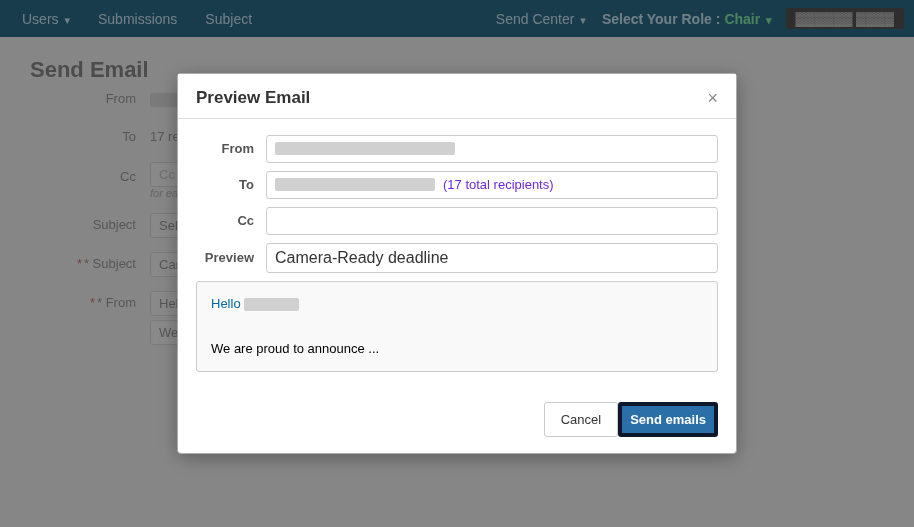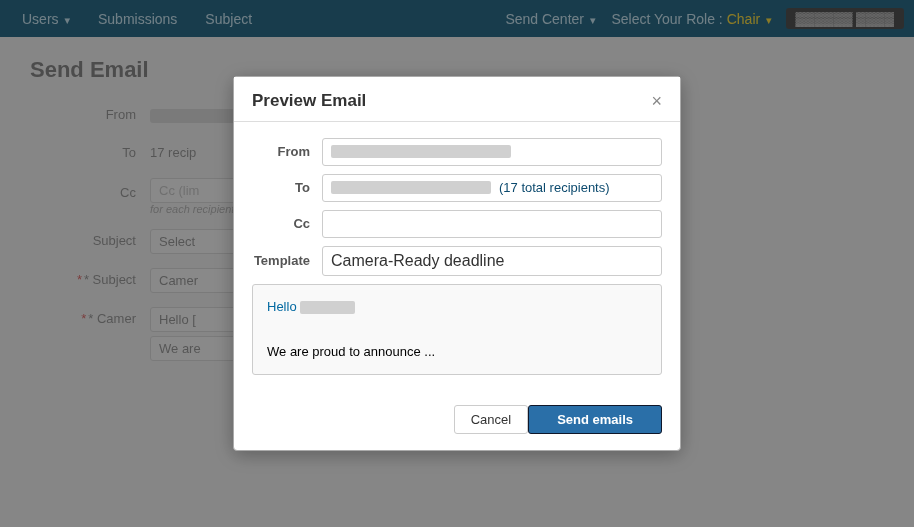--- a/index.html
+++ b/index.html
@@ -22,43 +22,43 @@
       white-space: nowrap;
     }
     .nav-spacer { flex: 1; }
     .nav-role {
       color: #fff;
       display: flex;
       align-items: center;
       gap: 4px;
       font-size: 14px;
     }
-    .nav-role-label { color: #cde8f5; }
-    .nav-role-value { color: #fde047; font-weight: normal; cursor: pointer; }
+    .nav-role-label { color: #cde8f5; font-weight: bold; }
+    .nav-role-value { color: #86efac; font-weight: bold; cursor: pointer; }
     .nav-user-btn {
       background: #555;
       border-radius: 3px;
       padding: 3px 10px;
       color: #ccc;
       font-size: 13px;
       cursor: pointer;
       margin-left: 10px;
     }
     .dropdown-caret { font-size: 11px; margin-left: 2px; }
 
     
     .main-content {
       padding: 20px 30px;
       position: relative;
     }
     .page-title {
       font-size: 22px;
       font-weight: bold;
       color: #333;
-      margin-bottom: 20px;
+      margin-bottom: 4px;
     }
 
     
     .form-area { opacity: 0.55; }
     .form-row {
       display: flex;
       align-items: flex-start;
       margin-bottom: 14px;
     }
     .form-label {
@@ -107,21 +107,21 @@
       display: flex;
       align-items: center;
       justify-content: center;
     }
 
     
     .modal {
       background: #fff;
       border: 1px solid #aaa;
       border-radius: 4px;
-      width: 448px;
+      width: 560px;
       padding: 0;
       box-shadow: 0 4px 20px rgba(0,0,0,0.3);
       position: relative;
     }
     .modal-header {
       background: #fff;
       padding: 14px 18px 10px 18px;
       border-bottom: 1px solid #ddd;
       display: flex;
       align-items: center;
@@ -180,21 +180,21 @@
     }
     .blurred-inline {
       display: inline-block;
       background: #d0d0d0;
       border-radius: 2px;
       height: 13px;
       vertical-align: middle;
     }
     .recipients-note {
       font-size: 13px;
-      color: #0c4a6e;
+      color: #6d28d9;
     }
     .preview-body-area {
       border: 1px solid #ccc;
       border-radius: 3px;
       background: #f9f9f9;
       padding: 12px 14px;
       min-height: 90px;
       margin-bottom: 14px;
       font-size: 13px;
       line-height: 1.6;
@@ -217,23 +217,23 @@
       background: #fff;
       border: 1px solid #ccc;
       border-radius: 3px;
       padding: 6px 16px;
       font-size: 13px;
       cursor: pointer;
       color: #333;
     }
     .btn-send {
       background: #2a6fa8;
-      border: 1px solid #0f172a;
-      border-radius: 3px;
-      padding: 6px 28px;
+      border: 4px solid #0f172a;
+      border-radius: 3px;
+      padding: 6px 8px;
       font-size: 13px;
       cursor: pointer;
       color: #fff;
       font-weight: bold;
     }
 
     
     .req { color: #c00; margin-right: 2px; }
   </style>
 </head>
@@ -290,21 +290,21 @@
       <div class="form-input">Select</div>
     </div>
     <div class="form-row">
       <div class="form-label">
         <span class="req">*</span><span style="margin-left:0;">* Subject</span>
       </div>
       <div class="form-input">Camer</div>
     </div>
     <div class="form-row" style="align-items:flex-start;">
       <div class="form-label" style="padding-top:4px;">
-        <span class="req">*</span><span>* Camer</span>
+        <span class="req">*</span><span>* From</span>
       </div>
       <div style="display:flex;flex-direction:column;gap:4px;">
         <div class="form-input">Hello [</div>
         <div class="form-input">We are</div>
       </div>
     </div>
   </div>
 </div>
 
 <div class="overlay">
@@ -329,21 +329,21 @@
           <span class="recipients-note">(17 total recipients)</span>
         </div>
       </div>
 
       <div class="modal-row">
         <div class="modal-label">Cc</div>
         <div class="modal-field"></div>
       </div>
 
       <div class="modal-row">
-        <div class="modal-label">Template</div>
+        <div class="modal-label">Preview</div>
         <div class="modal-field-text">Camera-Ready deadline</div>
       </div>
 
       <div class="preview-body-area">
         <p>
           <span class="hello-text">Hello</span>
           <span class="blurred-name"></span>
         </p>
         <p style="margin-top:24px;">We are  proud to announce ...</p>
       </div>

